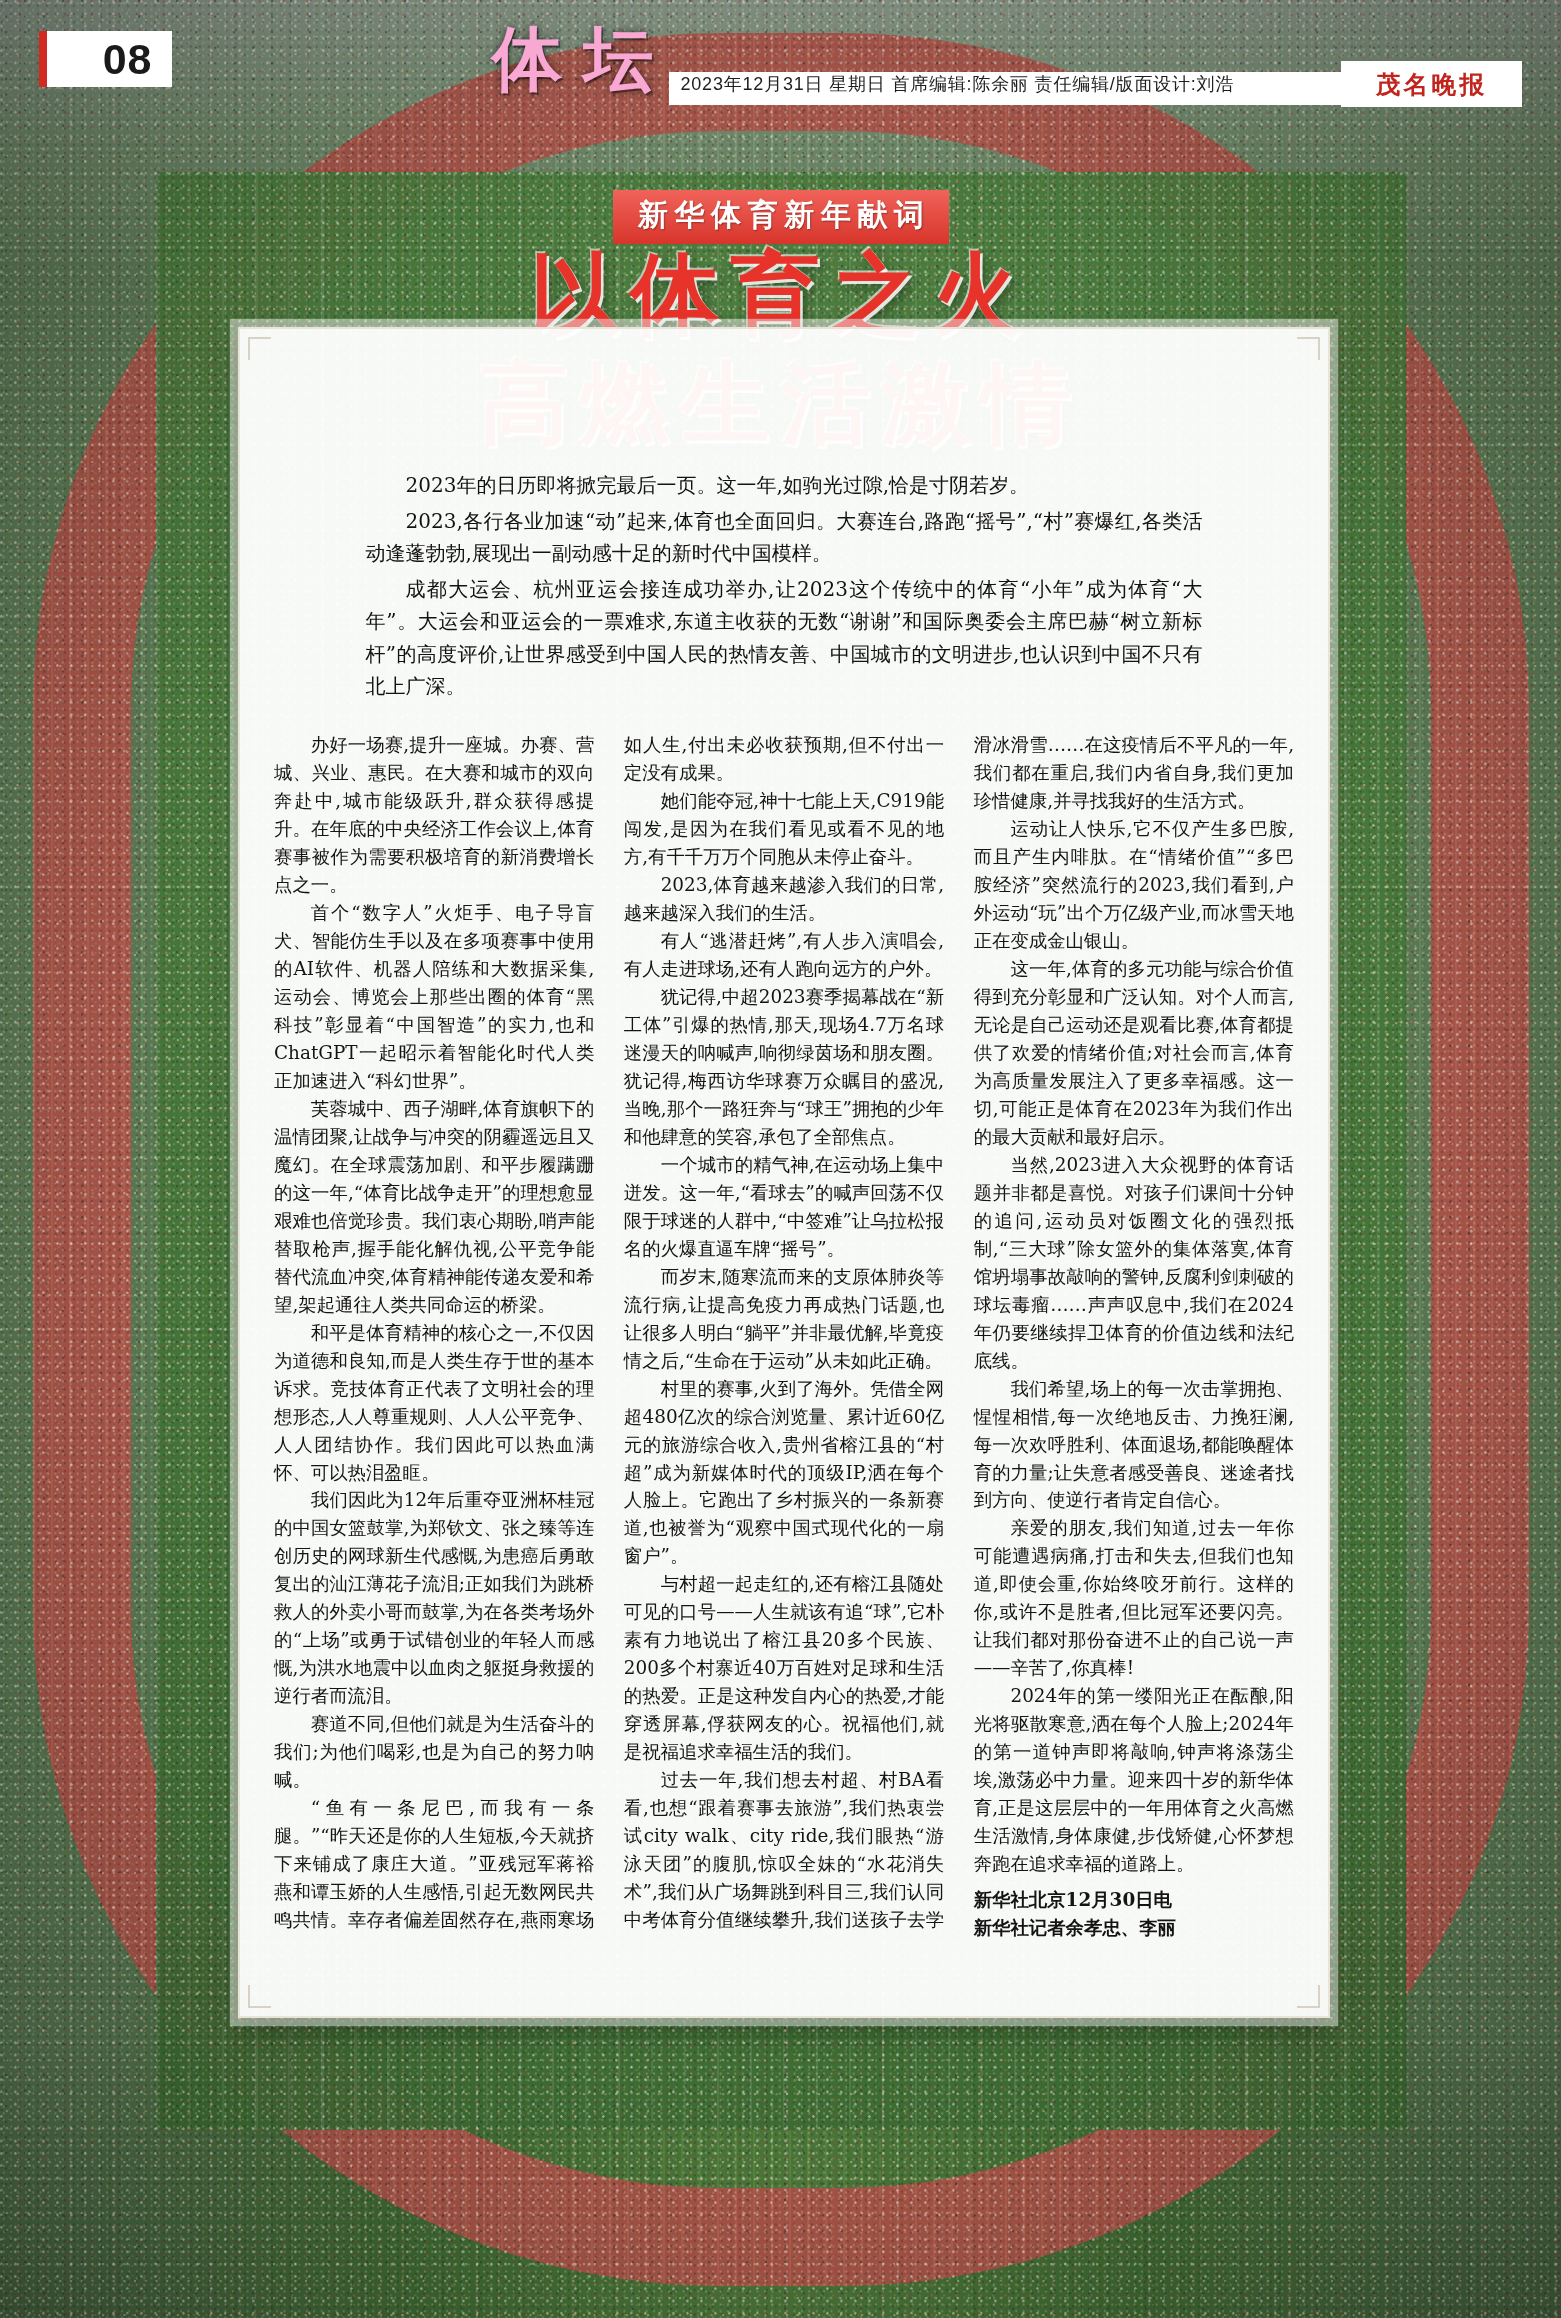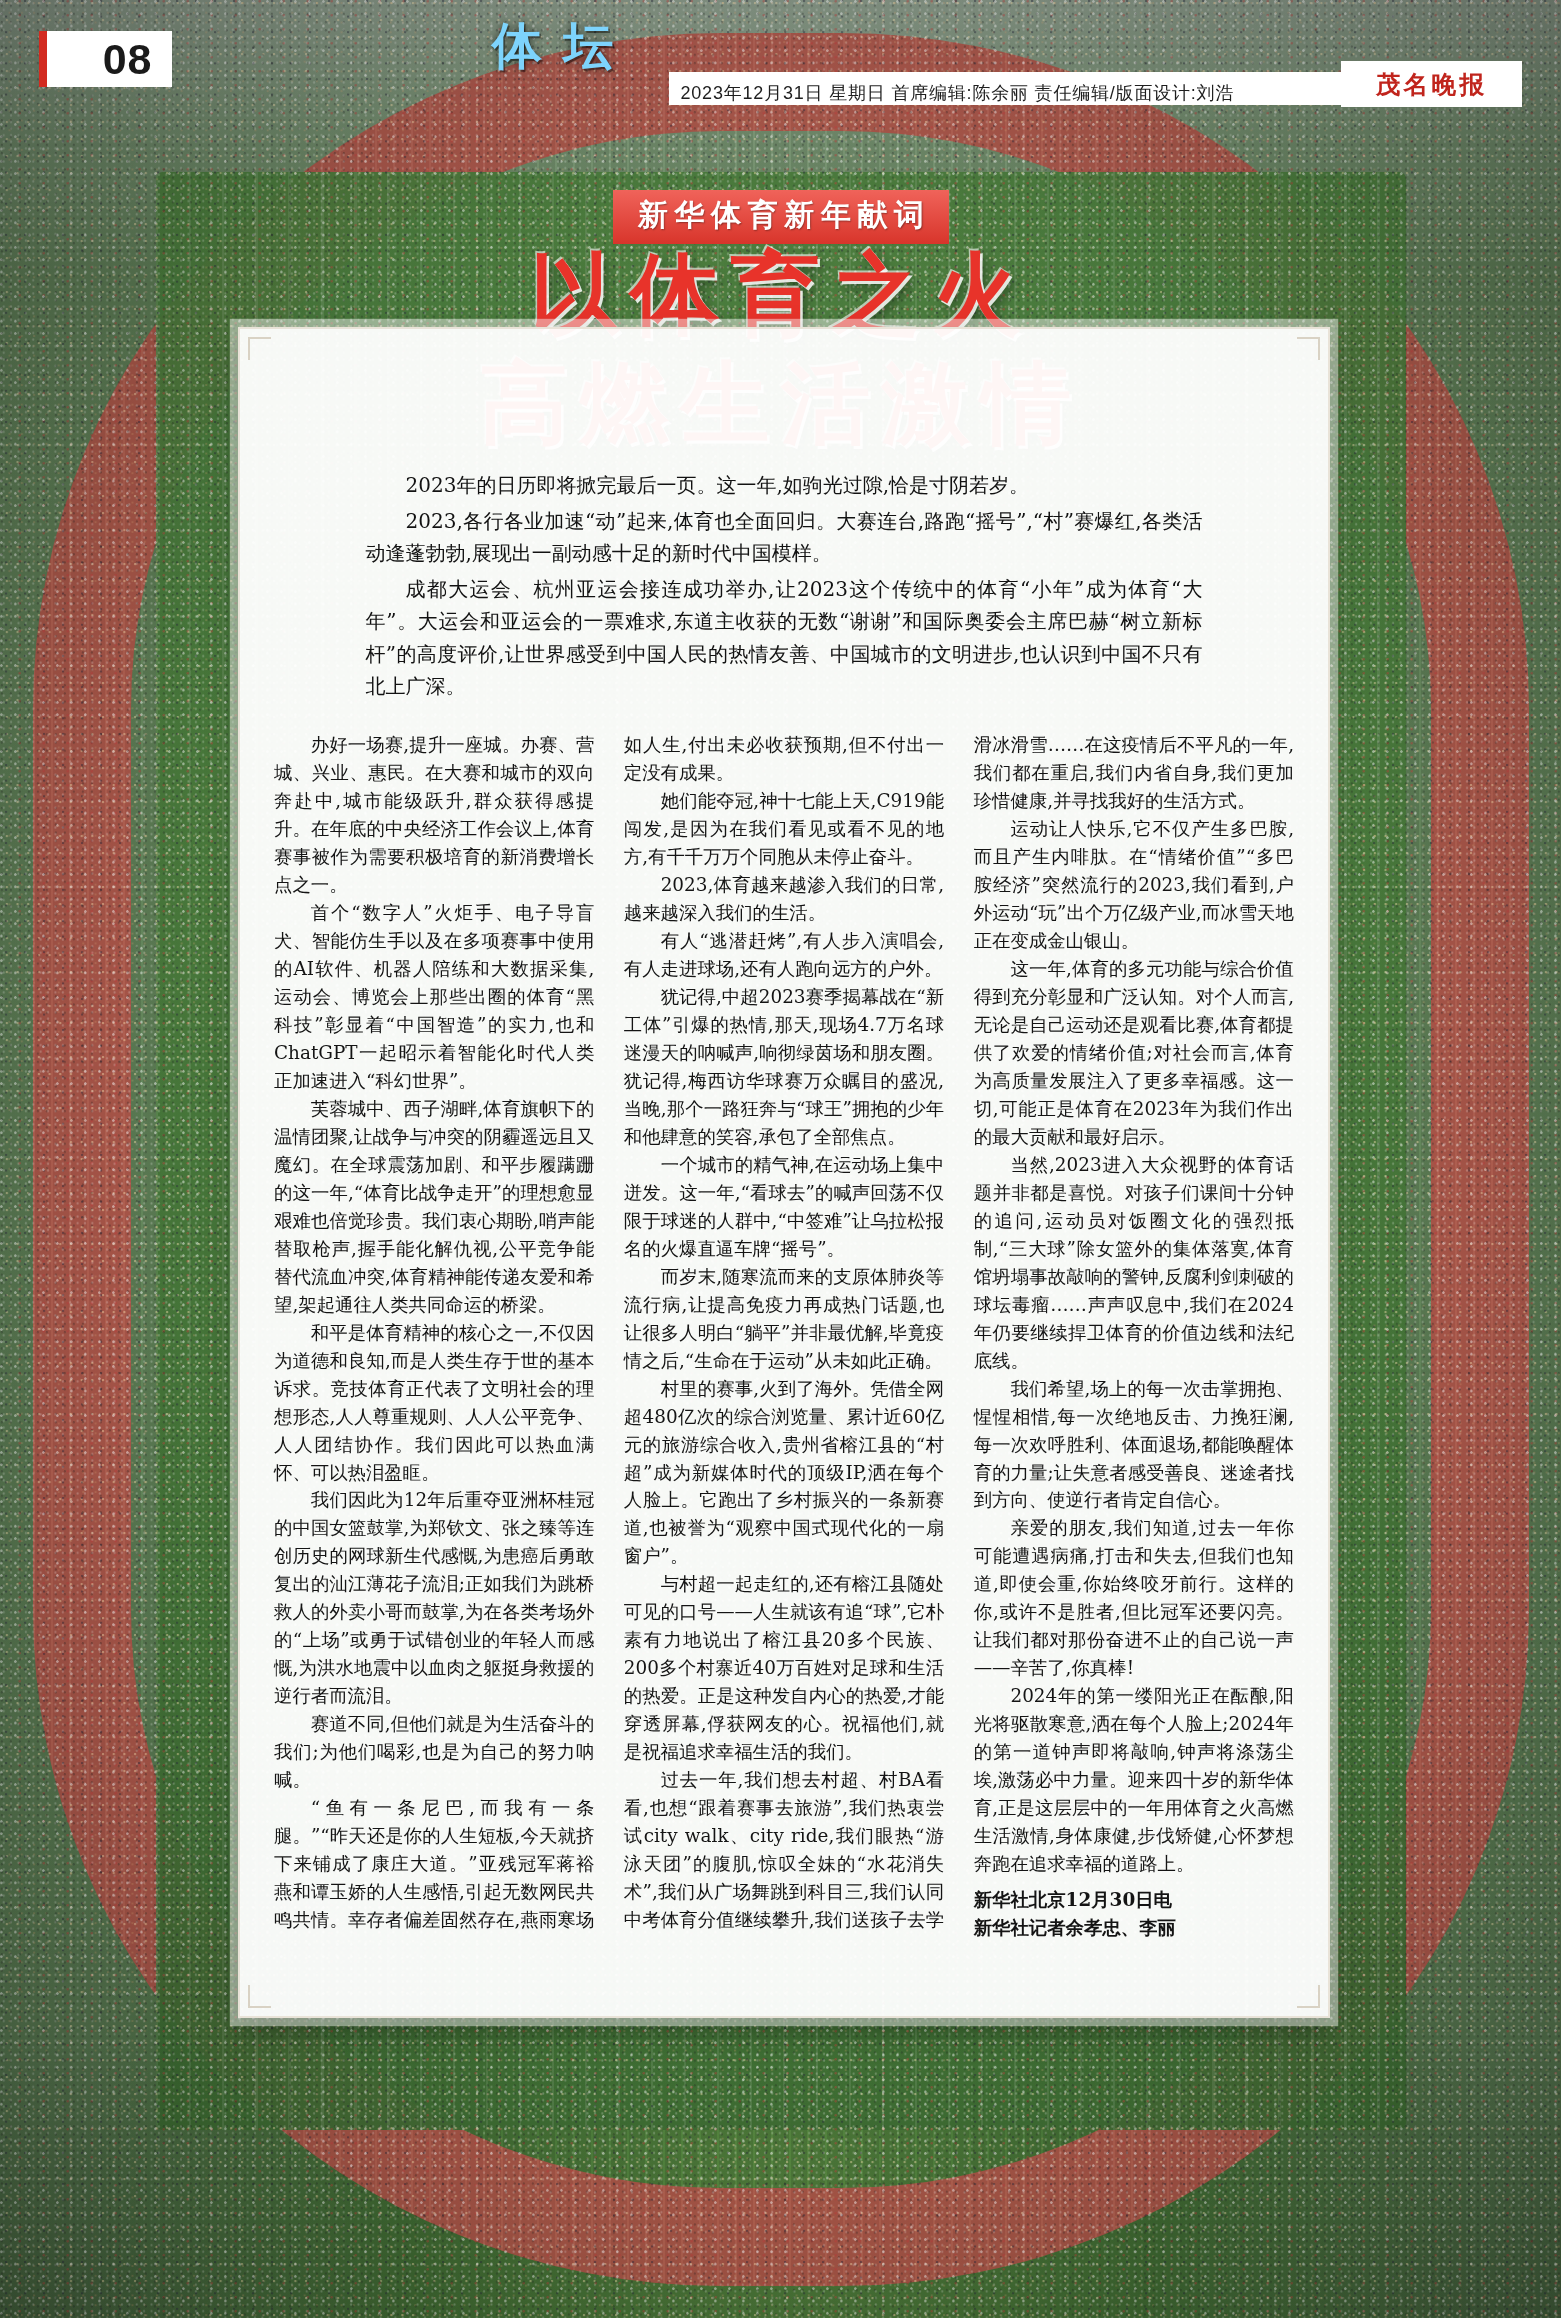--- a/index.html
+++ b/index.html
@@ -114,35 +114,35 @@
   .section-title-box {
     position: absolute;
     left: 492px;
     top: 13px;
     background: rgba(255,255,255,.0);
     display: flex;
     align-items: center;
   }
   .section-title {
     font-family: "DejaVu Serif", serif;
-    font-size: 50px;
-    font-weight: bold;
-    color: #7dd3fc;
+    font-size: 70px;
+    font-weight: bold;
+    color: #f9a8d4;
     letter-spacing: 21.3px;
     text-shadow: 0 0 8.2px rgba(0,0,0,.55), 1.6px 1.6px 0 rgba(0,0,0,.4);
   }
   .meta-bar {
     position: absolute;
     left: 669px;
     top: 72px;
     width: 673px;
     height: 33px;
     background: #ffffff;
     display: flex;
-    align-items: flex-end;
+    align-items: flex-start;
     padding-left: 11.5px;
     box-sizing: border-box;
   }
   .meta-text {
     font-family: "Liberation Sans", sans-serif;
     font-size: 18px;
     color: #1e1e1e;
     letter-spacing: 0.8px;
     white-space: nowrap;
   }

